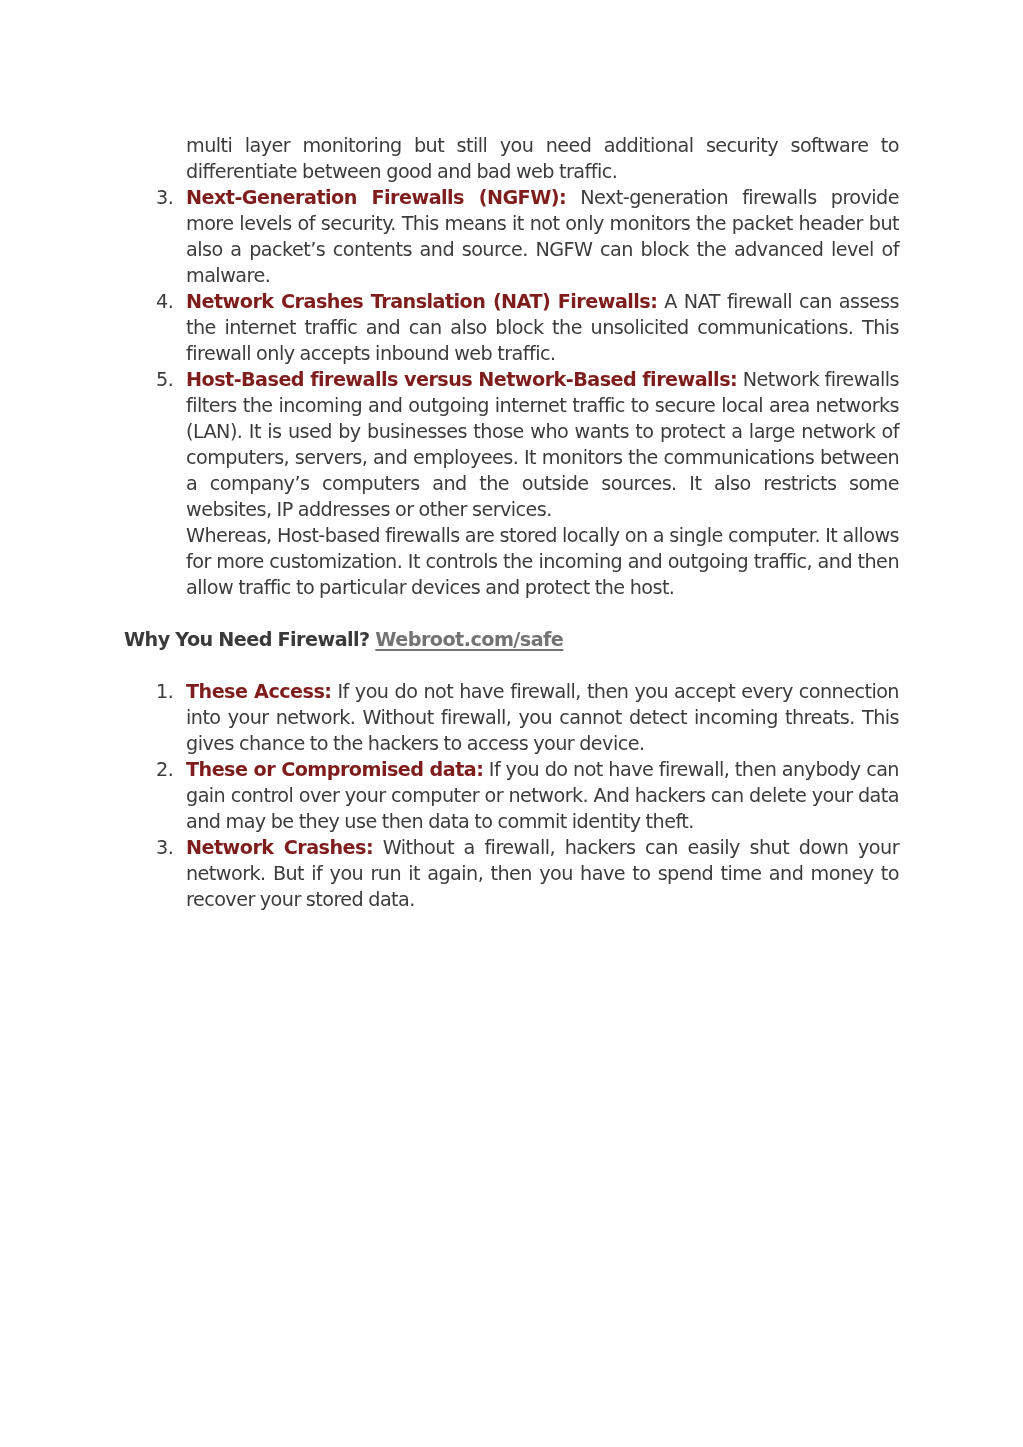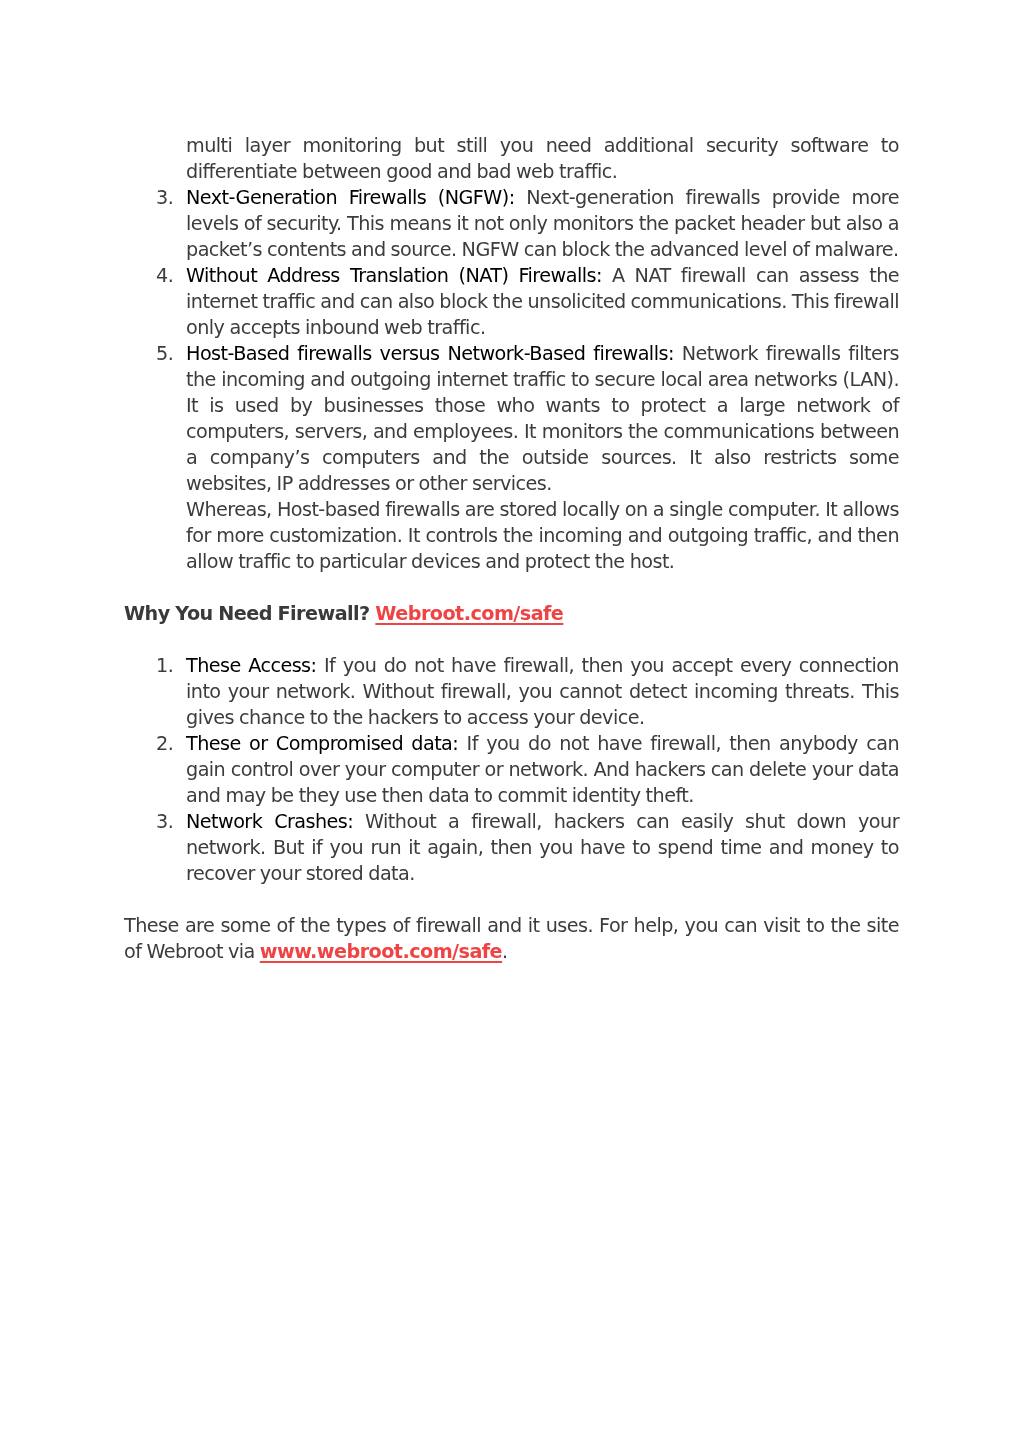--- a/index.html
+++ b/index.html
@@ -38,33 +38,33 @@
     ol.list li .num {
       position: absolute;
       left: 32px;
       top: 0;
     }
     .cont {
       padding-left: 62px;
       text-align: justify;
     }
     b, .bold {
-      font-weight: normal;
-      color: #000000;
+      font-weight: bold;
+      color: #7f1d1d;
     }
     .heading {
       margin-top: 26px;
       font-weight: bold;
       color: #3a3a3a;
     }
     .heading .link {
       font-weight: bold;
     }
     .link {
-      color: #ef4444;
+      color: #737373;
       text-decoration: underline;
       text-decoration-thickness: 2px;
       text-underline-offset: 3px;
       font-weight: bold;
     }
     .gap {
       height: 26px;
     }
     .closing {
       text-align: justify;
@@ -77,21 +77,21 @@
 
   <div class="cont">multi layer monitoring but still you need additional security software to differentiate between good and bad web traffic.</div>
 
   <ol class="list">
     <li>
       <span class="num">3.</span>
       <b>Next-Generation Firewalls (NGFW):</b><span> Next-generation firewalls provide more levels of security. This means it not only monitors the packet header but also a packet’s contents and source. NGFW can block the advanced level of malware.</span>
     </li>
     <li>
       <span class="num">4.</span>
-      <b>Without Address Translation (NAT) Firewalls:</b><span> A NAT firewall can assess the internet traffic and can also block the unsolicited communications. This firewall only accepts inbound web traffic.</span>
+      <b>Network Crashes Translation (NAT) Firewalls:</b><span> A NAT firewall can assess the internet traffic and can also block the unsolicited communications. This firewall only accepts inbound web traffic.</span>
     </li>
     <li>
       <span class="num">5.</span>
       <b>Host-Based firewalls versus Network-Based firewalls:</b><span> Network firewalls filters the incoming and outgoing internet traffic to secure local area networks (LAN). It is used by businesses those who wants to protect a large network of computers, servers, and employees. It monitors the communications between a company’s computers and the outside sources. It also restricts some websites, IP addresses or other services.</span>
       <div>Whereas, Host-based firewalls are stored locally on a single computer. It allows for more customization. It controls the incoming and outgoing traffic, and then allow traffic to particular devices and protect the host.</div>
     </li>
   </ol>
 
   <div class="heading">
     <span>Why You Need Firewall? </span><a class="link">Webroot.com/safe</a>
@@ -109,17 +109,14 @@
       <b>These or Compromised data:</b><span> If you do not have firewall, then anybody can gain control over your computer or network. And hackers can delete your data and may be they use then data to commit identity theft.</span>
     </li>
     <li>
       <span class="num">3.</span>
       <b>Network Crashes:</b><span> Without a firewall, hackers can easily shut down your network. But if you run it again, then you have to spend time and money to recover your stored data.</span>
     </li>
   </ol>
 
   <div class="gap"></div>
 
-  <div class="closing">
-    <span>These are some of the types of firewall and it uses. For help, you can visit to the site of Webroot via </span><a class="link">www.webroot.com/safe</a><span>.</span>
-  </div>
 
 </div>
 
 </body></html>

